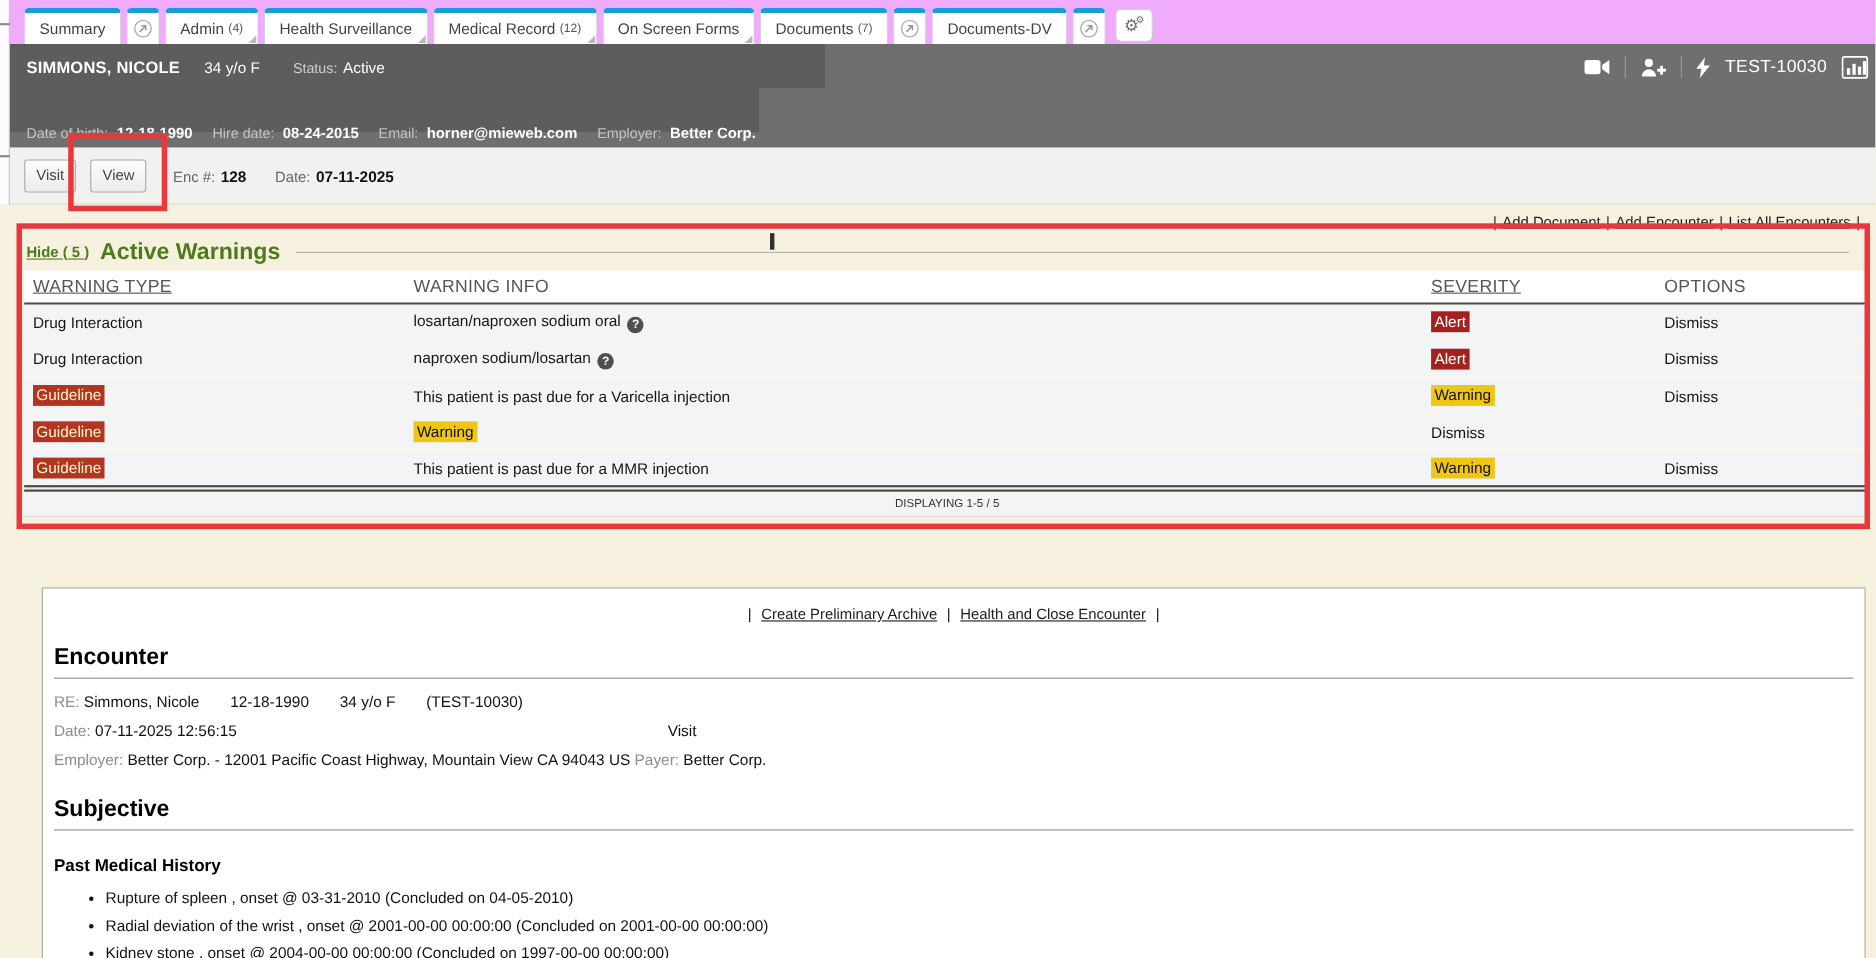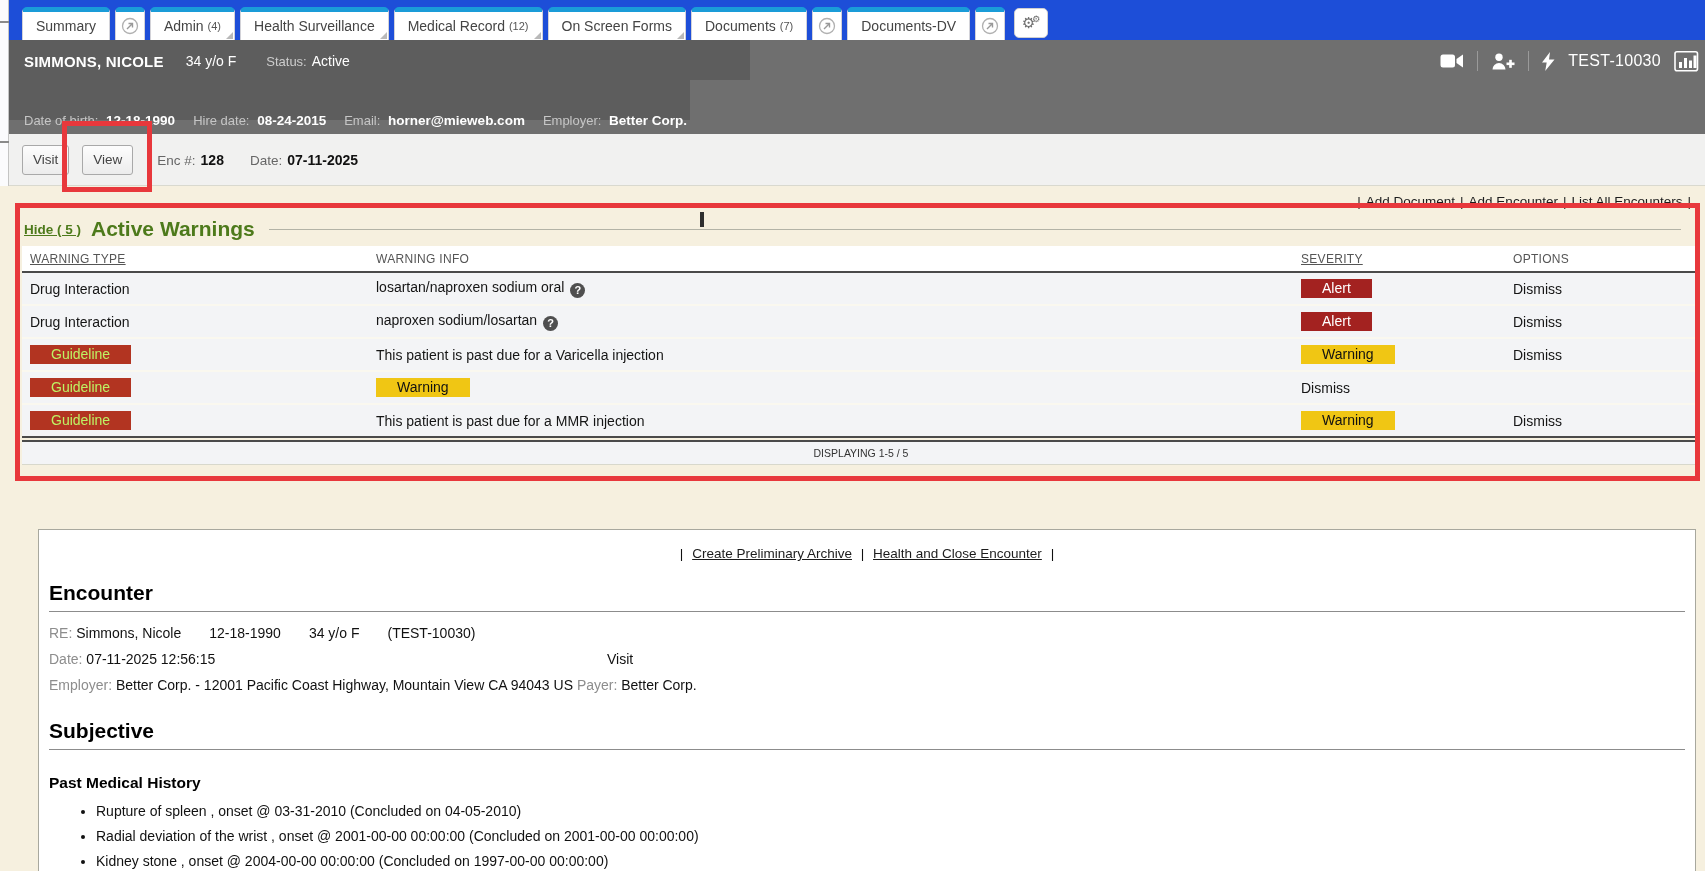--- a/index.html
+++ b/index.html
@@ -10,21 +10,21 @@
     font-family:"Liberation Sans","DejaVu Sans",sans-serif;
     background:#f6f0df;
   }
 
   
   .gutter { position:absolute; left:0; top:0; width:9px; height:186px;
     background:#fbfbfd; border-right:1px solid #c4c4c4; z-index:20; }
   .gutter .tick { position:absolute; left:0; width:9px; height:2px; background:#8a8a8a; }
 
   
-  .tabbar { height:40px; background:#1d4ed8; display:flex; align-items:flex-end;
+  .tabbar { height:40px; background:#f0abfc; display:flex; align-items:flex-end;
     padding-left:22px; position:relative; }
   .tab { position:relative; display:flex; align-items:center; height:33px;
     background:#fff; border:1px solid #d2d2d8; border-bottom:none;
     border-top:5px solid #1a9cd8; border-radius:5px 5px 0 0;
     padding:0 13px; margin-right:5px; font-size:14px; color:#444; white-space:nowrap; }
   .tab .cnt { font-size:11px; color:#555; margin-left:4px; }
   .tab.fold::after { content:""; position:absolute; right:1px; bottom:1px;
     width:0; height:0; border-style:solid; border-width:0 0 7px 7px;
     border-color:transparent transparent #b9b9b9 transparent; }
   .popout-tab { position:relative; display:flex; align-items:center; justify-content:center;
@@ -76,32 +76,32 @@
   
   .whead { display:flex; align-items:center; margin:8px 24px 5px 24px; }
   .hide-link { color:#4d7a1b; font-weight:bold; font-size:13.5px; text-decoration:underline; }
   .wtitle { color:#4d7a1b; font-weight:bold; font-size:21px; margin-left:10px; white-space:nowrap; }
   .hline { flex:1; height:1px; background:#b3b3a6; margin-left:14px; }
 
   .wtable { margin:0 5px 0 22px; }
   .wrow { display:grid; grid-template-columns:346px 925px 212px 1fr; align-items:center; }
   .wrow > div { padding:6px 8px; }
   .whrow { background:#fff; border-bottom:2px solid #4a4a4a; color:#555;
-    font-size:12px; letter-spacing:.3px; }
+    font-size:16px; letter-spacing:.3px; }
   .whrow > div { padding:6px 8px 5px 8px; }
   .sortable { text-decoration:underline; }
   .wbody .wrow { background:#f3f4f6; border-bottom:2px solid #faf8ef;
     font-size:14px; color:#151515; }
   .wbody .wrow:last-child { border-bottom:2px solid #4a4a4a; }
   .wfoot { margin-top:2px; border-top:2px solid #4a4a4a; background:#f3f4f6;
     text-align:center; font-size:10.5px; color:#333; padding:5px 0;
     border-bottom:1px solid #d8d8cc; margin-right:5px; margin-left:22px; }
-  .badge { display:inline-block; padding:0 21px; line-height:19px; }
+  .badge { display:inline-block; padding:0 3px; line-height:19px; }
   .badge-alert { background:#a32220; color:#fff; }
-  .badge-guideline { background:#b23421; color:#bef264; }
+  .badge-guideline { background:#b23421; color:#fef9c3; }
   .badge-warning { background:#f0c614; color:#111; }
   .qmark { display:inline-flex; width:15px; height:15px; border-radius:50%;
     background:#4f4f4f; color:#fff; font-weight:bold; font-size:11px;
     align-items:center; justify-content:center; margin-left:6px; vertical-align:-2px; }
 
   
   .docpanel { margin:64px 8px 0 38px; width:1658px; background:#fff;
     border:1px solid #a8a89e; padding:16px 0 40px 0; min-height:360px; }
   .doclinks { text-align:center; font-size:13.5px; color:#111; }
   .doclinks .pipe { margin:0 5px; }

